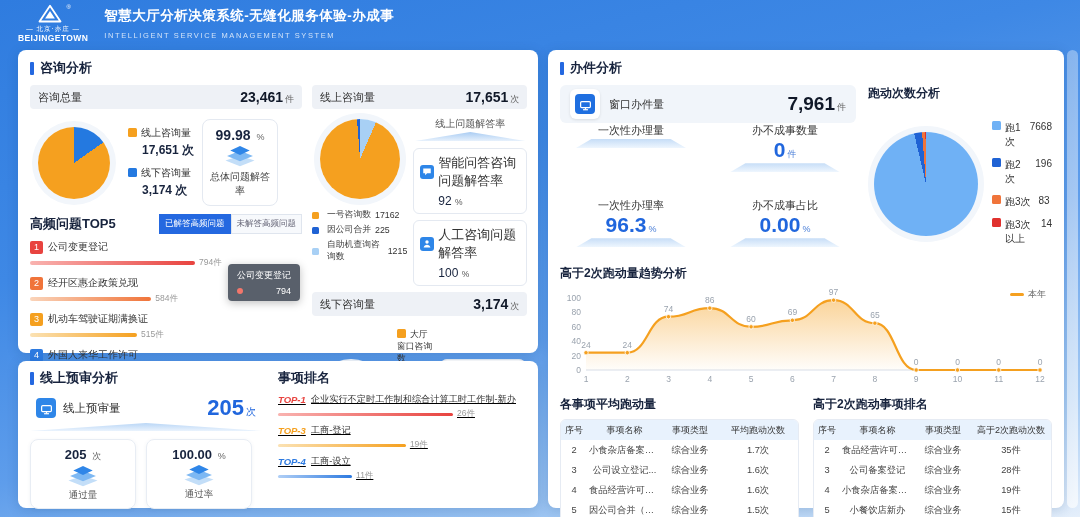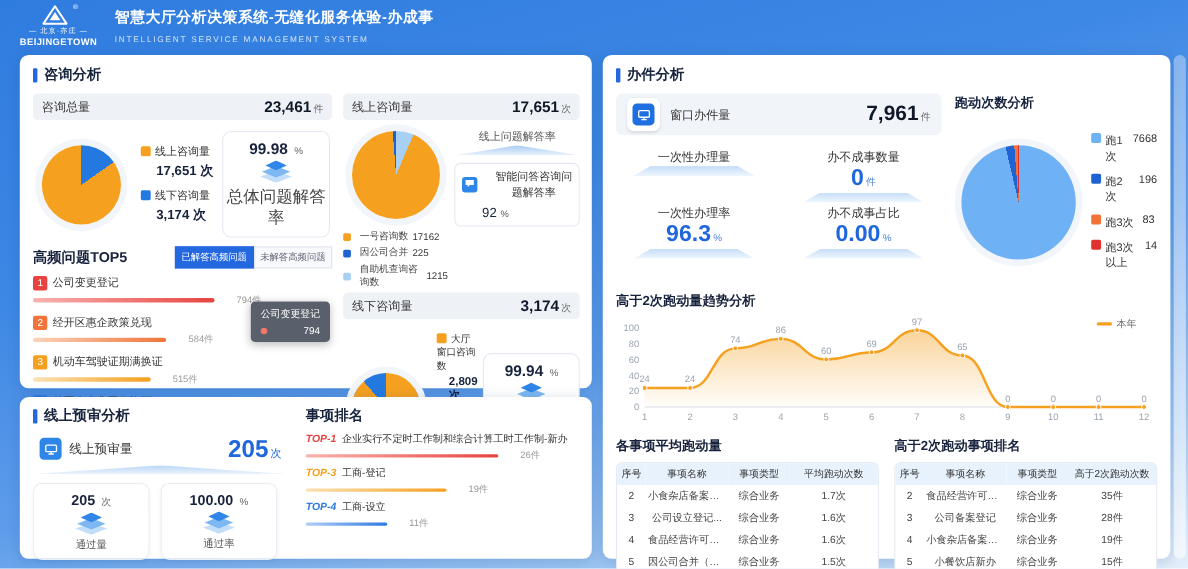--- a/index.html
+++ b/index.html
@@ -36,98 +36,98 @@
 .legend .lg-item{align-items:center;}
 .legend.stacked{margin-left:10px;}
 .legend.stacked .lg-item{display:block;margin:7px 0;font-size:10px;color:#333;}
 .legend.stacked .lg-val{display:block;margin-left:14px;font-weight:bold;font-size:12px;color:#17233d;margin-top:2px;}
 .legend.small .lg-item{font-size:8.8px;margin:5px 0;}
 .legend.small .lg-val{font-size:10.5px;margin-left:11px;}
 .legend.inline .lg-item{font-size:8.8px;color:#444;margin:3px 0;display:flex;gap:4px;}
 .legend.inline .lg-val{color:#333;}
 .sq{width:9px;height:9px;border-radius:1.5px;display:inline-block;flex:none;margin-right:4px;vertical-align:-1px;}
 .inline .sq{width:7px;height:7px;}
-.rate-box{width:98px;border:1px solid #e4e9f1;border-radius:8px;padding:7px 3px;text-align:center;flex:none;background:#fff;}
+.rate-box{width:76px;border:1px solid #e4e9f1;border-radius:8px;padding:7px 3px;text-align:center;flex:none;background:#fff;}
 .rate-box .rv{font-size:14px;font-weight:bold;color:#17233d;}
-.rate-box .rl{font-size:15px;color:#444;margin-top:3px;}
+.rate-box .rl{font-size:10px;color:#444;margin-top:3px;}
 .diamond{display:block;margin:3px auto 0;width:36px;height:21px;}
 
 .faq-head{display:flex;justify-content:space-between;align-items:center;margin-top:2px;}
 .faq-title{font-size:13px;font-weight:bold;color:#17233d;}
 .tabs{display:flex;padding-left:28px;}
 .tab{font-size:8.5px;padding:3px 5px;border:1px solid #dfe5ee;background:#f7f9fc;color:#667;cursor:pointer;}
 .tab.active{background:#2468e0;color:#fff;border-color:#2468e0;}
 .faq-list{position:relative;margin-top:6px;}
 .bl1{display:flex;align-items:center;gap:5px;}
 .badge{width:13px;height:13px;border-radius:2px;color:#fff;font-size:9px;display:flex;align-items:center;justify-content:center;flex:none;}
 .bname{font-size:10px;color:#333;}
-.bl2{display:flex;align-items:center;gap:20px;margin:3px 0 7px;}
+.bl2{display:flex;align-items:center;gap:4px;margin:3px 0 7px;}
 .bbar{height:4px;border-radius:2px;display:inline-block;}
 .bval{font-size:8.5px;color:#999;}
 .faq-tooltip{position:absolute;right:2px;top:24px;background:rgba(76,84,96,.93);color:#fff;border-radius:4px;padding:5px 9px;font-size:9px;z-index:5;box-shadow:0 2px 8px rgba(0,0,0,.25);min-width:72px;}
 .ttr{display:flex;align-items:center;justify-content:space-between;margin-top:4px;}
 .ttdot{width:6px;height:6px;border-radius:50%;background:#f3766b;display:inline-block;}
 .ttv{margin-left:14px;}
 
 .rowB1{display:flex;gap:6px;margin-top:6px;}
 .pieB-wrap{flex:1;}
 .pie-online{width:80px;height:80px;margin:4px auto 10px;}
 .right-rates{width:114px;flex:none;}
 .rate-title{font-size:10px;color:#555;text-align:center;margin-top:2px;}
 .rate-big{font-size:20px;font-weight:bold;color:#2066dd;text-align:center;}
 .pct{font-style:normal;font-size:12px;margin-left:2px;}
 .tri{height:9px;background:linear-gradient(180deg,#a9ccf3,#e7f1fc);clip-path:polygon(50% 0,100% 100%,0 100%);margin:1px 2px 7px;}
 .sub-rate{border:1px solid #e4e9f1;border-radius:6px;padding:5px 6px;margin-bottom:6px;background:#fff;}
-.srl{display:flex;gap:16px;align-items:center;font-size:10px;color:#333;text-align:center;}
+.srl{display:flex;gap:4px;align-items:center;font-size:13px;color:#333;}
 .icon-sq{width:14px;height:14px;background:#2e86e8;border-radius:3px;display:flex;align-items:center;justify-content:center;flex:none;}
 .srv{font-size:12px;color:#17233d;margin:4px 0 0 18px;}
 .u2{font-style:normal;font-size:8.5px;color:#555;}
 .rowB2{display:flex;align-items:center;gap:5px;margin-top:8px;}
 .pie-offline{width:62px;height:62px;margin-left:8px;}
 .rate-box.rb2{width:88px;}
 
 .pre-col{width:232px;flex:none;}
 .pre-banner{display:flex;align-items:center;gap:7px;margin-top:8px;padding:0 6px;}
 .icon-sq.big{width:20px;height:20px;border-radius:4px;}
 .pb-label{font-size:11.5px;color:#333;flex:1;}
 .pb-val b{font-size:22px;color:#2066dd;}
 .pb-val i{font-style:normal;font-size:10px;color:#2066dd;margin-left:2px;}
 .pre-tri{height:8px;background:linear-gradient(180deg,#b9d6f6,#eaf3fd);clip-path:polygon(50% 0,100% 100%,0 100%);margin:2px 0 8px;}
 .pre-boxes{display:flex;gap:10px;}
 .pre-box{width:106px;height:70px;border:1px solid #e8edf4;border-radius:8px;text-align:center;padding-top:7px;box-shadow:0 1px 4px rgba(20,60,110,.06);}
 .pre-box .pv{font-size:13px;font-weight:bold;color:#17233d;}
 .pre-box .pl{font-size:9.5px;color:#555;margin-top:2px;}
 .rank-col{flex:1;padding-left:16px;}
-.rank-list{margin-top:6px;}
+.rank-list{margin-top:6px;text-decoration:underline;}
 .btag{font-style:italic;font-weight:bold;font-size:9.5px;flex:none;}
 .rank-list .bname{font-size:9.2px;max-width:212px;white-space:nowrap;overflow:hidden;text-overflow:ellipsis;}
 .rank-list .bl2{margin:2px 0 4px;}
 .rank-list .bbar{height:3px;}
 
 .cases-top{display:grid;grid-template-columns:296px 1fr;gap:12px;margin-top:8px;}
 .win-box{height:38px;background:#f1f5fa;border-radius:6px;display:flex;align-items:center;gap:9px;padding:0 10px;}
 .win-icon-wrap{width:30px;height:30px;background:#fff;border-radius:6px;display:flex;align-items:center;justify-content:center;box-shadow:0 1px 3px rgba(0,0,0,.1);flex:none;}
 .win-icon{width:20px;height:20px;background:#1f6fe0;border-radius:4px;display:flex;align-items:center;justify-content:center;}
 .win-icon .monitor-glyph{width:13px;height:13px;display:block;}
 .win-label{font-size:11px;color:#333;flex:1;}
 .win-val b{font-size:19px;color:#101828;}
-.stats-grid{display:grid;grid-template-columns:1fr 1fr;gap:2px 12px;margin-top:12px;}
+.stats-grid{display:grid;grid-template-columns:1fr 1fr;gap:26px 12px;margin-top:0;}
 .stat{text-align:center;}
 .stat .sl{font-size:11px;color:#333;}
 .stat .sv{font-size:21px;font-weight:bold;color:#2066dd;line-height:1.15;}
 .stat .sv .u{color:#4a7fd8;}
 .stat .base{height:9px;margin:1px 16px 0;background:linear-gradient(180deg,#c6ddf7,#eef6fe);clip-path:polygon(14% 0,86% 0,100% 100%,0 100%);}
 .run-title,.trend-title,.tbl-title{font-size:12px;font-weight:bold;color:#17233d;}
 .run-flex{display:flex;align-items:center;gap:14px;margin-top:10px;}
 .pie-run{width:104px;height:104px;margin-left:6px;}
 .run-legend .lg-item{font-size:10px;color:#333;margin:9px 0;display:flex;}
 .run-legend .lg-val{margin-left:8px;}
 .trend-title{margin-top:10px;}
 .trend-wrap{position:relative;margin-top:2px;}
-.trend-legend{position:absolute;right:19px;top:4px;font-size:9px;color:#666;display:flex;align-items:center;gap:4px;}
+.trend-legend{position:absolute;right:6px;top:4px;font-size:9px;color:#666;display:flex;align-items:center;gap:4px;}
 .tl-line{width:14px;height:3px;background:#f5a01f;border-radius:2px;display:inline-block;}
 .tables-row{display:grid;grid-template-columns:1fr 1fr;gap:14px;margin-top:8px;}
 .tbl-title{margin-bottom:6px;}
 .tbl-box{border:1px solid #e6ebf3;border-radius:6px;overflow:hidden;height:126px;background:#fff;}
 .dtable{width:100%;border-collapse:collapse;table-layout:fixed;}
 .dtable th{background:#e8f2fd;font-size:9px;color:#333;font-weight:normal;height:20px;padding:0 2px;white-space:nowrap;overflow:hidden;}
 .dtable td{font-size:9.3px;color:#444;text-align:center;height:20px;padding:0 2px;white-space:nowrap;overflow:hidden;text-overflow:ellipsis;}
 .dtable .c0{width:26px;}
 .dtable .c2{width:56px;}
 .dtable .c3{width:80px;}
@@ -283,20 +283,32 @@
             <div class="sub-rate">
               <div class="srl">
                   <span class="icon-sq">
                     <span class="chat-glyph"><svg viewBox="0 0 16 16" width="10" height="10">
                         <path d="M2 2.5h12v7.5H8.2L5 13v-3H2z" fill="#fff"></path>
                       </svg></span>
                   </span>
                   <span>智能问答咨询问题解答率</span>
                 </div>
               <div class="srv"><span>92</span> <i class="u2">%</i></div>
+            </div>
+            <div class="sub-rate">
+              <div class="srl">
+                  <span class="icon-sq">
+                    <span class="person-glyph"><svg viewBox="0 0 16 16" width="10" height="10">
+                        <circle cx="8" cy="4.8" r="2.7" fill="#fff"></circle>
+                        <path d="M2.6 13.4c.7-3 2.9-4.4 5.4-4.4s4.7 1.4 5.4 4.4z" fill="#fff"></path>
+                      </svg></span>
+                  </span>
+                  <span>人工咨询问题解答率</span>
+                </div>
+              <div class="srv"><span>100</span> <i class="u2">%</i></div>
             </div>
           </div>
         </div>
         <div class="gray-bar">
           <span>线下咨询量</span>
           <span><b>3,174</b><i class="u">次</i></span>
         </div>
         <div class="rowB2">
           <div class="pie pie-offline" style="background: conic-gradient(rgb(245, 160, 31) 0deg, rgb(245, 160, 31) 318.6deg, rgb(36, 121, 224) 318.6deg, rgb(36, 121, 224) 360deg);"></div>
           <div class="legend stacked small">

